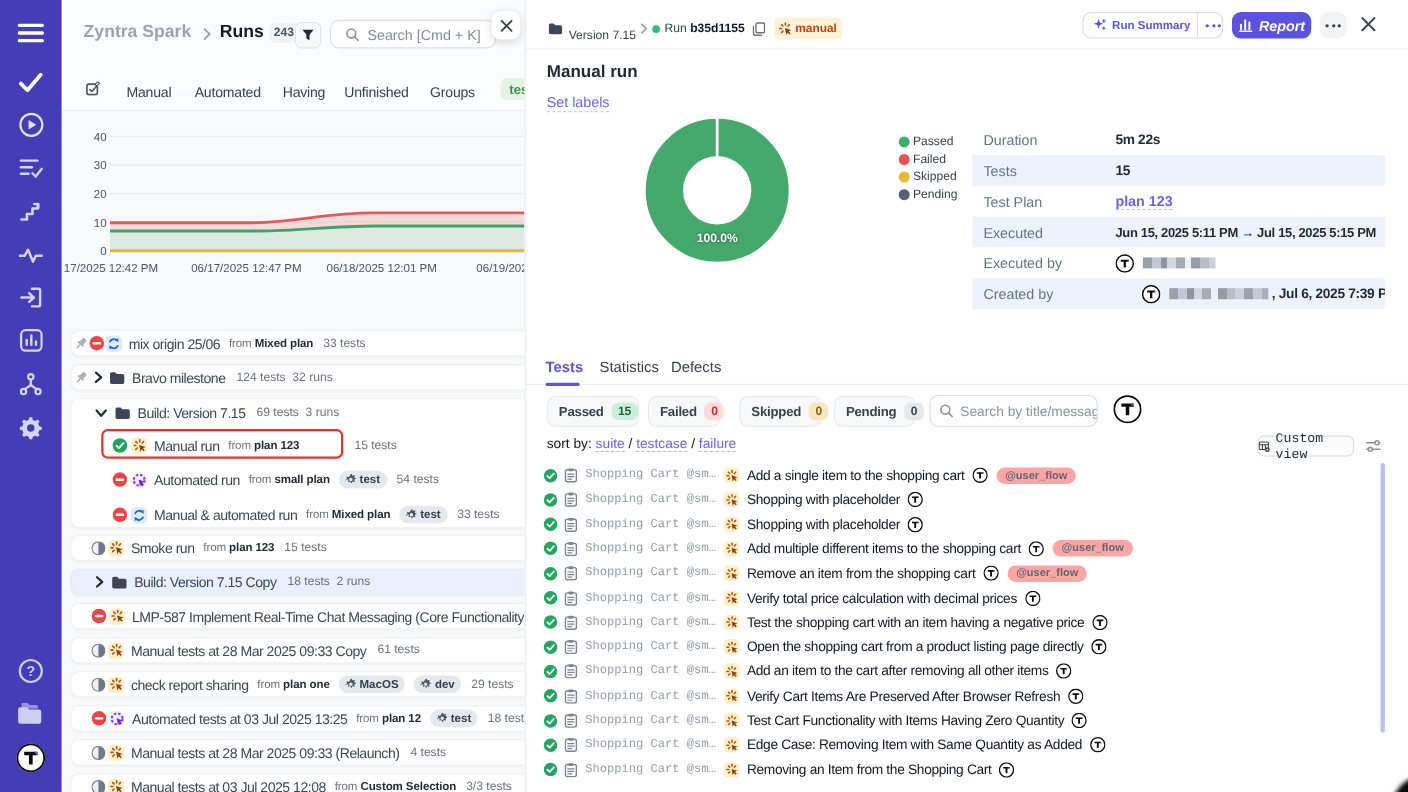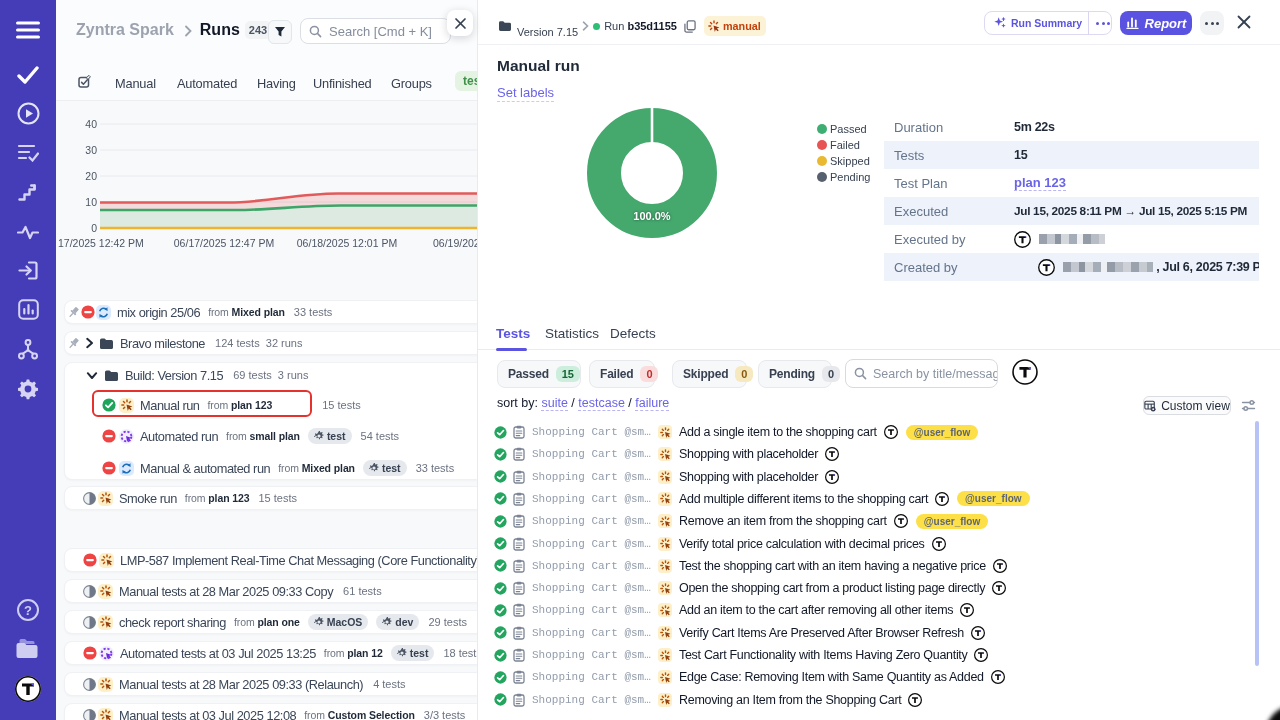--- a/index.html
+++ b/index.html
@@ -35,21 +35,21 @@
 .tbl-label { color:#64748b; font-size:13px; }
 .tbl-value { color:#1f2937; font-size:12.5px; font-weight:700; letter-spacing:-0.3px; }
 .plink { color:#6a64e8; border-bottom:1px dashed #b9b4f2; text-decoration:none; }
 
 .fpill { position:absolute; top:360px; height:28px; background:#f7f8f9; border:1px solid #e7e9ec; border-radius:8px; display:flex; align-items:center; gap:7px; padding:0 10px; font-size:12px; font-weight:600; color:#374151; letter-spacing:-0.2px; }
 .fcount { border-radius:6px; font-size:11px; font-weight:700; padding:2px 6px; }
 
 .trow { position:absolute; left:490px; width:760px; height:22px; display:flex; align-items:center; }
 .tsuite { font-family:"Liberation Mono", monospace; font-size:11px; color:#929cab; width:124px; margin-left:7px; white-space:nowrap; overflow:hidden; }
 .ttitle { color:#111827; font-size:12.5px; letter-spacing:-0.3px; margin-left:7px; white-space:nowrap; }
-.tflow { background:#fde047; color:#5f6673; font-size:10px; font-weight:600; border-radius:9px; padding:2px 8px; margin-left:8px; }
+.tflow { background:#fca5a5; color:#5f6673; font-size:10px; font-weight:600; border-radius:9px; padding:2px 8px; margin-left:8px; }
 .dot3 { width:3px; height:3px; border-radius:50%; display:inline-block; }
 .tr8 { height:28px; display:flex; align-items:center; white-space:nowrap; overflow:hidden; }
 .tr8 .tbl-label { width:130px; padding-left:10px; flex:none; }
 .blurname { display:inline-block; height:10px; margin-left:8px; background:linear-gradient(90deg,#9aa1ac 0 8px,#c3c8d0 8px 16px,#8d95a1 16px 22px,#d4d8dd 22px 30px,#a5adb8 30px 38px,#eef0f3 38px 44px,#949ca8 44px 52px,#b8bdc5 52px 60px,#cdd1d7 60px 68px,#9aa2ad 68px 76px,#c6cad1 76px 84px,#a8b0ba 84px 90px);}
 </style>
 </head>
 <body>
 <div id="stage">
   <div id="lpanel" class="abs">
     <div id="lphead">
@@ -59,21 +59,21 @@
             <path d="M2 1.5 L6.5 6 L2 10.5" stroke="#9ca3af" stroke-width="1.8" fill="none" stroke-linecap="round"></path>
           </svg>
         <span class="crumb2">Runs</span>
         <span class="badge243" style="margin-left:5px">243</span>
       </div>
       <div class="abs" style="left:212px; top:20px; width:24px; height:24px; background:#f7f8f9; border:1px solid #e2e5e9; border-radius:6px; display:flex; align-items:center; justify-content:center;">
         <svg width="12" height="12" viewBox="0 0 12 12">
             <path d="M1 1 H11 L7.4 5.6 V10.5 L4.6 9 V5.6 Z" fill="#1f2937"></path>
           </svg>
       </div>
-      <div class="abs" style="left:244px; top:18px; width:151px; height:26px; background:#fff; border:1px solid #dbdfe5; border-radius:8px; display:flex; align-items:center; padding:0 8px;">
+      <div class="abs" style="left:244px; top:18px; width:151px; height:26px; background:#fff; border:1px solid #dbdfe5; border-radius:8px; display:flex; align-items:center; padding:0 8px;justify-content:center;">
         <svg width="13" height="13" viewBox="0 0 13 13">
             <circle cx="5.4" cy="5.4" r="4" stroke="#8a93a2" stroke-width="1.5" fill="none"></circle>
             <line x1="8.4" y1="8.4" x2="11.6" y2="11.6" stroke="#8a93a2" stroke-width="1.5" stroke-linecap="round"></line>
           </svg>
         <span style="color:#848d9c; font-size:13px; margin-left:7px; white-space:nowrap;">Search [Cmd + K]</span>
       </div>
       <div class="abs" style="left:22px; top:74px;"><svg width="13" height="13" viewBox="0 0 13 13">
             <rect x="1" y="2.5" width="9.5" height="9.5" rx="2" stroke="#4b5563" stroke-width="1.5" fill="none"></rect>
             <path d="M3.6 7.4 L5.4 9.2 L9.6 4.6" stroke="#4b5563" stroke-width="1.5" fill="none" stroke-linecap="round" stroke-linejoin="round"></path>
             <path d="M8.2 2.8 L11 0.4 L12.4 1.8 L10 4.4 Z" fill="#fbfcfd" stroke="#4b5563" stroke-width="1"></path>
@@ -278,20 +278,34 @@
                   <line x1="9.5" y1="2.5" x2="8.3" y2="3.7"></line>
                 </g>
                 <path d="M5.5 5.5 L11.4 7.4 L8.9 8.4 L10.7 10.2 L9.6 11.3 L7.8 9.5 L6.8 11.9 Z" fill="#92400e"></path>
               </svg>
             </span>
           </span>
         <span class="rtitle" style="margin-left:6px">Smoke run</span>
         <span class="rfrom">from <b>plan 123</b></span>
           <span class="rmeta">15 tests</span>
       </div>
+      <div class="card" style="top:273px; height:24px; display:flex; align-items:center; background:#eaeffb; border-color:#e3e9f7;">
+        <span style="margin-left:21px; display:flex">
+            <svg width="9" height="12" viewBox="0 0 9 12">
+              <path d="M2.2 1.8 L7 6 L2.2 10.2" stroke="#1f2937" stroke-width="2" fill="none" stroke-linecap="round" stroke-linejoin="round"></path>
+            </svg>
+          </span>
+        <span style="margin-left:6px; display:flex">
+            <svg width="15" height="13" viewBox="0 0 15 13">
+              <path d="M1 3 Q1 1.4 2.6 1.4 H5.5 L7.2 3.1 H12.4 Q14 3.1 14 4.7 V10.4 Q14 12 12.4 12 H2.6 Q1 12 1 10.4 Z" fill="#3b4656"></path>
+            </svg>
+          </span>
+        <span class="rtitle" style="margin-left:6px">Build: Version 7.15 Copy</span>
+        <span class="rmeta" style="margin-left:10px">18 tests&nbsp; 2 runs</span>
+      </div>
       <div class="card" style="top:304px; height:24px; display:flex; align-items:center;">
         <span style="margin-left:18px; display:flex">
             <svg width="14" height="14" viewBox="0 0 14 14">
               <circle cx="7" cy="7" r="6.6" fill="#ef4444"></circle>
               <rect x="3.1" y="5.9" width="7.8" height="2.3" rx="1.1" fill="#fff"></rect>
             </svg>
           </span>
         <span style="margin-left:2px; display:flex">
             <span style="width:15px;height:15px;border-radius:5px;background:#fdefc8;display:inline-flex;align-items:center;justify-content:center">
               <svg width="12" height="12" viewBox="0 0 12 12">
@@ -542,21 +556,21 @@
       <div class="tr8" style="background:#eef2fb;">
           <span class="tbl-label">Tests</span>
           <span class="tval tbl-value">15</span>
         </div>
       <div class="tr8">
           <span class="tbl-label">Test Plan</span>
           <span class="tval" style="color:#6a64e8;font-size:13px;font-weight:600;border-bottom:1px dashed #b9b4f2;">plan 123</span>
         </div>
       <div class="tr8" style="background:#eef2fb;">
           <span class="tbl-label">Executed</span>
-          <span class="tval tbl-value" style="font-size:11.8px;">Jul 15, 2025 8:11 PM → Jul 15, 2025 5:15 PM</span>
+          <span class="tval tbl-value" style="font-size:11.8px;">Jun 15, 2025 5:11 PM → Jul 15, 2025 5:15 PM</span>
         </div>
       <div class="tr8">
           <span class="tbl-label">Executed by</span>
           <span class="tval" style="display:flex;align-items:center;">
             <svg width="17" height="17" viewBox="0 0 28 28" style="flex:none">
               <circle cx="14" cy="14" r="12.8" fill="#fff" stroke="#0b0b0b" stroke-width="2.2"></circle>
               <path d="M8 8.5 H20 V11.5 H15.7 V20 H12.3 V11.5 H8 Z" fill="#0b0b0b"></path>
               <path d="M16.5 8.5 l3.5 0 0 3 -3.5-3 Z" fill="#5b54e0"></path>
             </svg>
             <i class="blurname" style="width:66px;"></i>
@@ -591,21 +605,21 @@
           <line x1="8.4" y1="8.4" x2="11.6" y2="11.6" stroke="#8a93a2" stroke-width="1.5" stroke-linecap="round"></line>
         </svg>
       <span style="color:#8a93a2; font-size:12.5px; margin-left:6px; white-space:nowrap;">Search by title/message</span>
     </div>
     <div class="abs" style="left:534px; top:359px;"><svg width="26" height="26" viewBox="0 0 28 28">
           <circle cx="14" cy="14" r="12.9" fill="#fff" stroke="#0b0b0b" stroke-width="1.7"></circle>
           <path d="M8 8.5 H20 V11.5 H15.7 V20 H12.3 V11.5 H8 Z" fill="#0b0b0b"></path>
           <path d="M16.5 8.5 l3.5 0 0 3 -3.5-3 Z" fill="#5b54e0"></path>
         </svg></div>
     <div class="abs" style="left:19px; top:396px; font-size:12.5px; color:#111827;">sort by: <span class="plink">suite</span> / <span class="plink">testcase</span> / <span class="plink">failure</span></div>
-    <div class="abs" style="left:665px; top:396px; width:88px; height:19px; background:#fbfbfc; border:1px solid #d9dce1; border-radius:6px; display:flex; align-items:center; justify-content:center; gap:5px;">
+    <div class="abs" style="left:665px; top:396px; width:88px; height:19px; background:#fbfbfc; border:1px solid #d9dce1; border-radius:6px; display:flex; align-items:center; justify-content:center; gap:5px;font-family:Liberation Mono, monospace;">
       <svg width="12" height="12" viewBox="0 0 14 14">
           <g stroke="#374151" stroke-width="1.3" fill="none">
             <rect x="1" y="1.5" width="11" height="9" rx="1.5"></rect>
             <line x1="1" y1="4.8" x2="12" y2="4.8"></line>
             <line x1="4.8" y1="4.8" x2="4.8" y2="10.5"></line>
             <line x1="8.4" y1="4.8" x2="8.4" y2="10.5"></line>
           </g>
           <circle cx="10.7" cy="10.7" r="2.8" fill="#374151"></circle>
           <circle cx="10.7" cy="10.7" r="1" fill="#fbfbfc"></circle>
         </svg>

